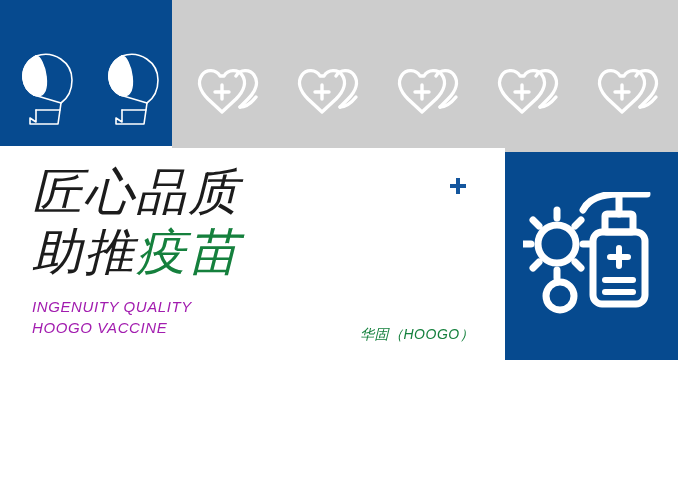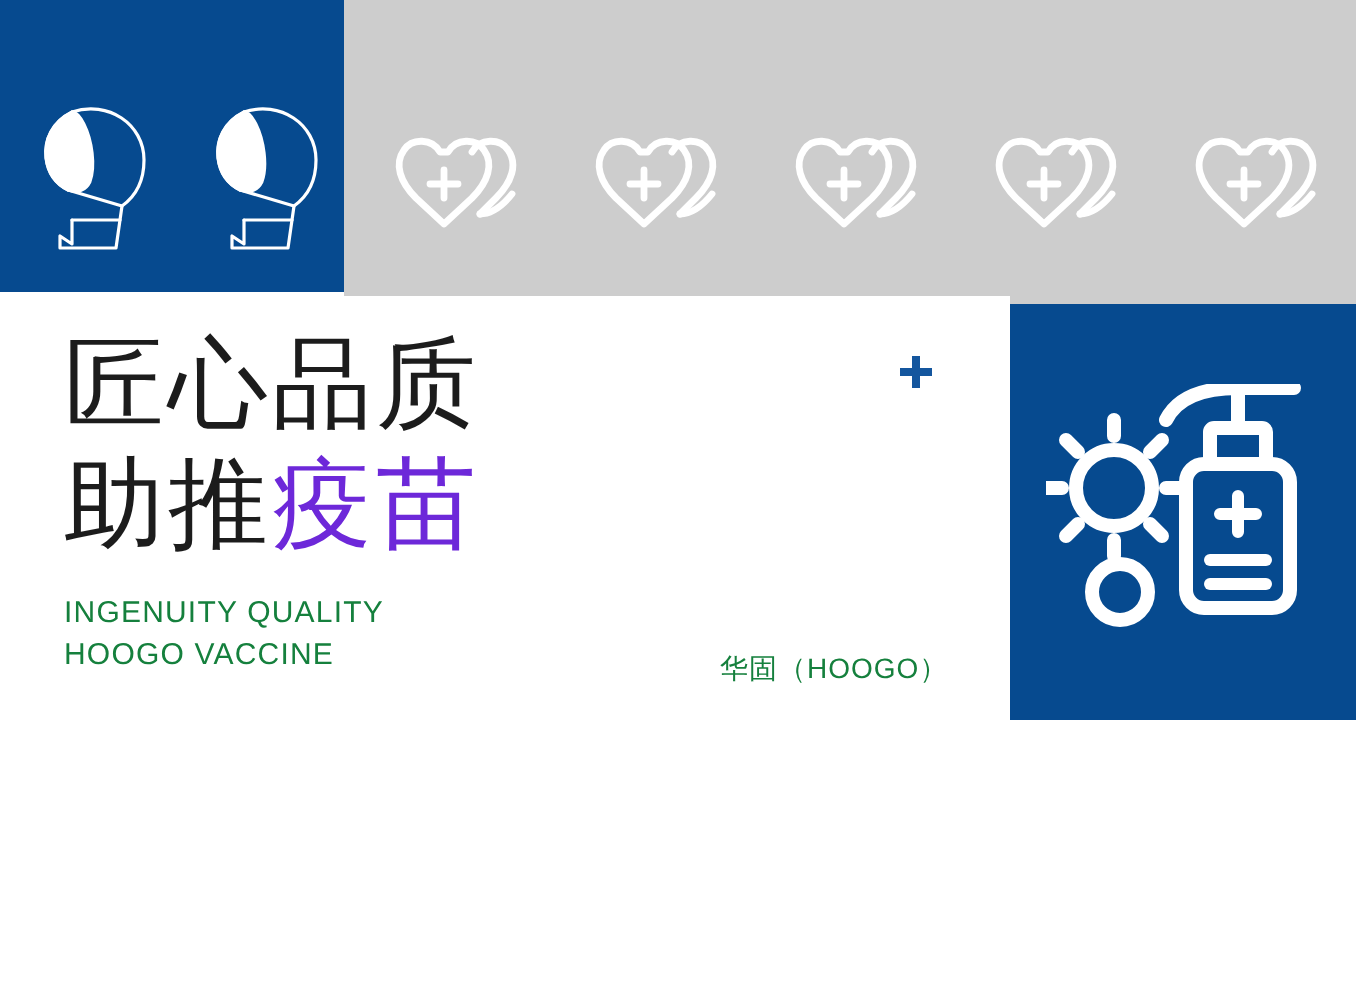--- a/index.html
+++ b/index.html
@@ -7,20 +7,21 @@
     padding: 0;
     background: #ffffff;
   }
   #poster {
     position: relative;
     width: 678px;
     height: 360px;
     background: #ffffff;
     overflow: hidden;
     font-family: "Liberation Sans", "DejaVu Sans", sans-serif;
+    font-style: italic;
   }
 
   
   .panel { position: absolute; }
   .blue { background: #064A8F; }
   .gray { background: #CDCDCD; }
   .white { background: #FFFFFF; }
 
   
   #top-blue-panel { left: 0;   top: 0;   width: 172px; height: 146px; }
@@ -64,32 +65,32 @@
     top: 14px;
   }
   .hl-line {
     font-size: 50px;
     line-height: 60px;
     letter-spacing: 2px;
     font-weight: 400;
     color: #1c1c1c;
     white-space: nowrap;
   }
-  .hl-accent { color: #6d28d9; }
+  .hl-accent { color: #15803d; }
 
   #subtitle-block {
     position: absolute;
     left: 32px;
     top: 148px;
   }
   .sub-line {
     font-size: 15px;
     line-height: 21px;
     letter-spacing: 0.6px;
-    color: #15803d;
+    color: #a21caf;
     white-space: nowrap;
   }
 
   #brand-block {
     position: absolute;
     left: 360px;
     top: 178px;
     font-size: 14px;
     color: #15803d;
     letter-spacing: 0.5px;

